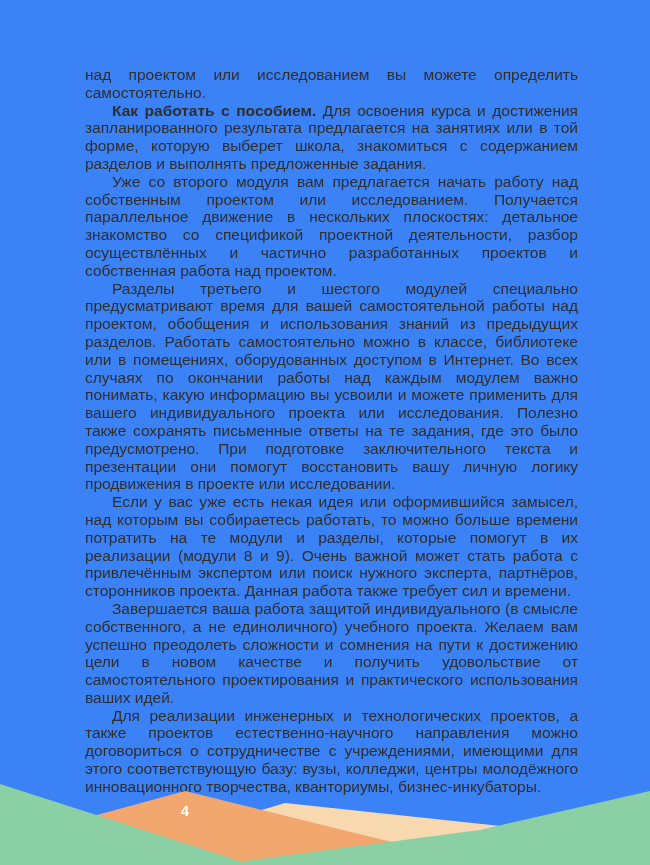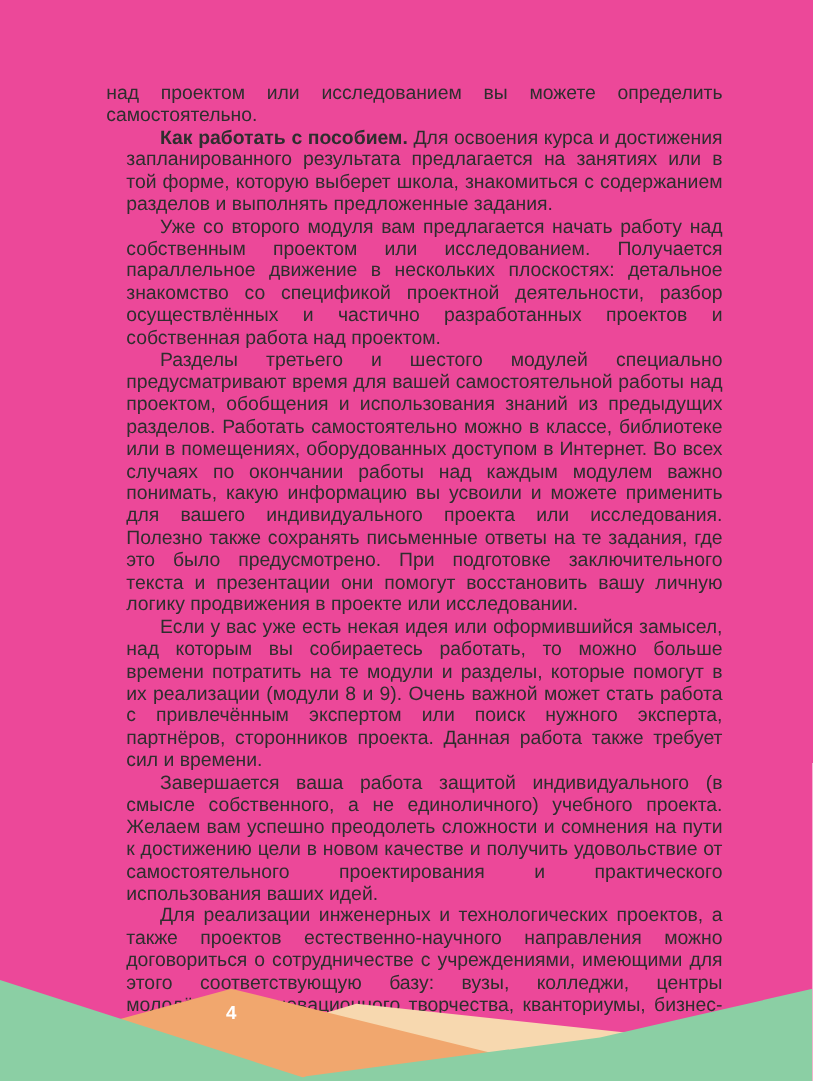--- a/index.html
+++ b/index.html
@@ -4,41 +4,40 @@
 <style>
   html, body {
     margin: 0;
     padding: 0;
     background: #ffffff;
   }
   .page {
     position: relative;
     width: 650px;
     height: 865px;
-    background: #ec4899;
+    background: #3b82f6;
     overflow: hidden;
     font-family: "Liberation Sans", sans-serif;
   }
   .text-block {
     position: absolute;
     left: 85px;
     top: 66px;
     width: 493px;
     color: #2e2e2e;
     font-size: 15.5px;
     line-height: 17.8px;
     text-align: justify;
   }
   .text-block p {
     margin: 0;
     padding: 0;
   }
   .text-block p.indent {
     text-indent: 27px;
-    margin-left: 16px;
   }
   .lead {
     font-weight: bold;
   }
   .footer-art {
     position: absolute;
     left: 0;
     bottom: 0;
     width: 650px;
     height: 95px;

